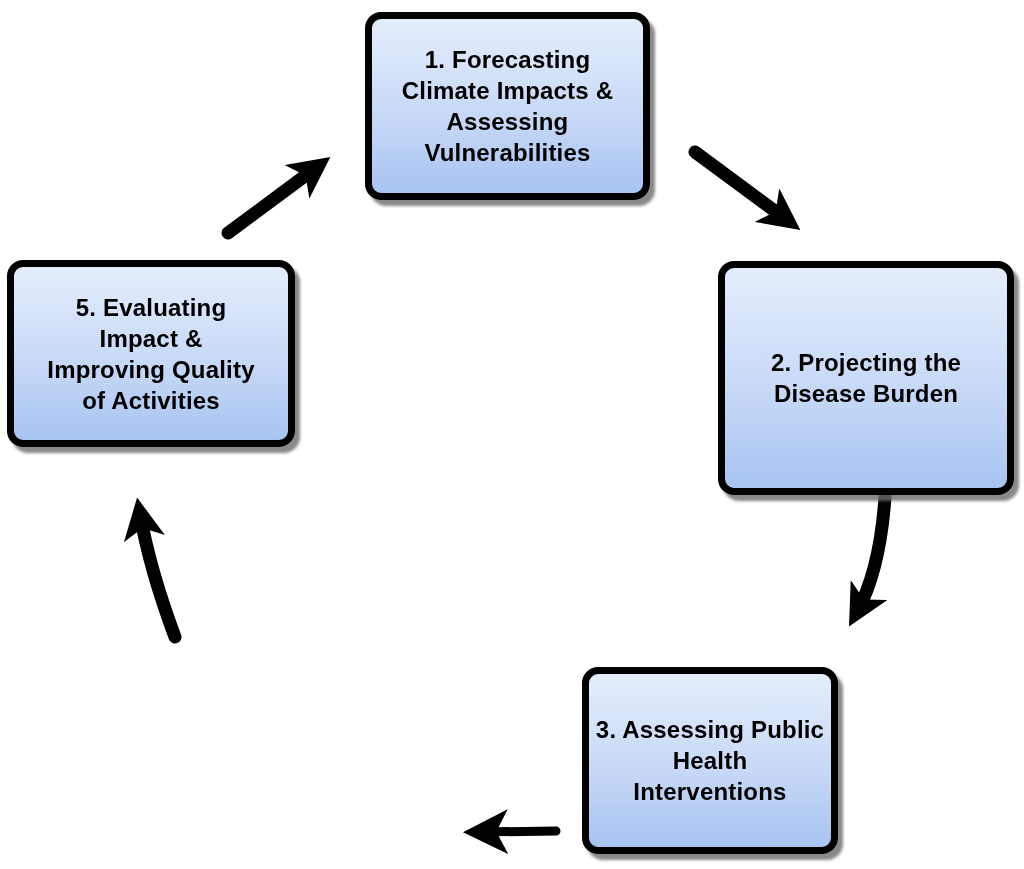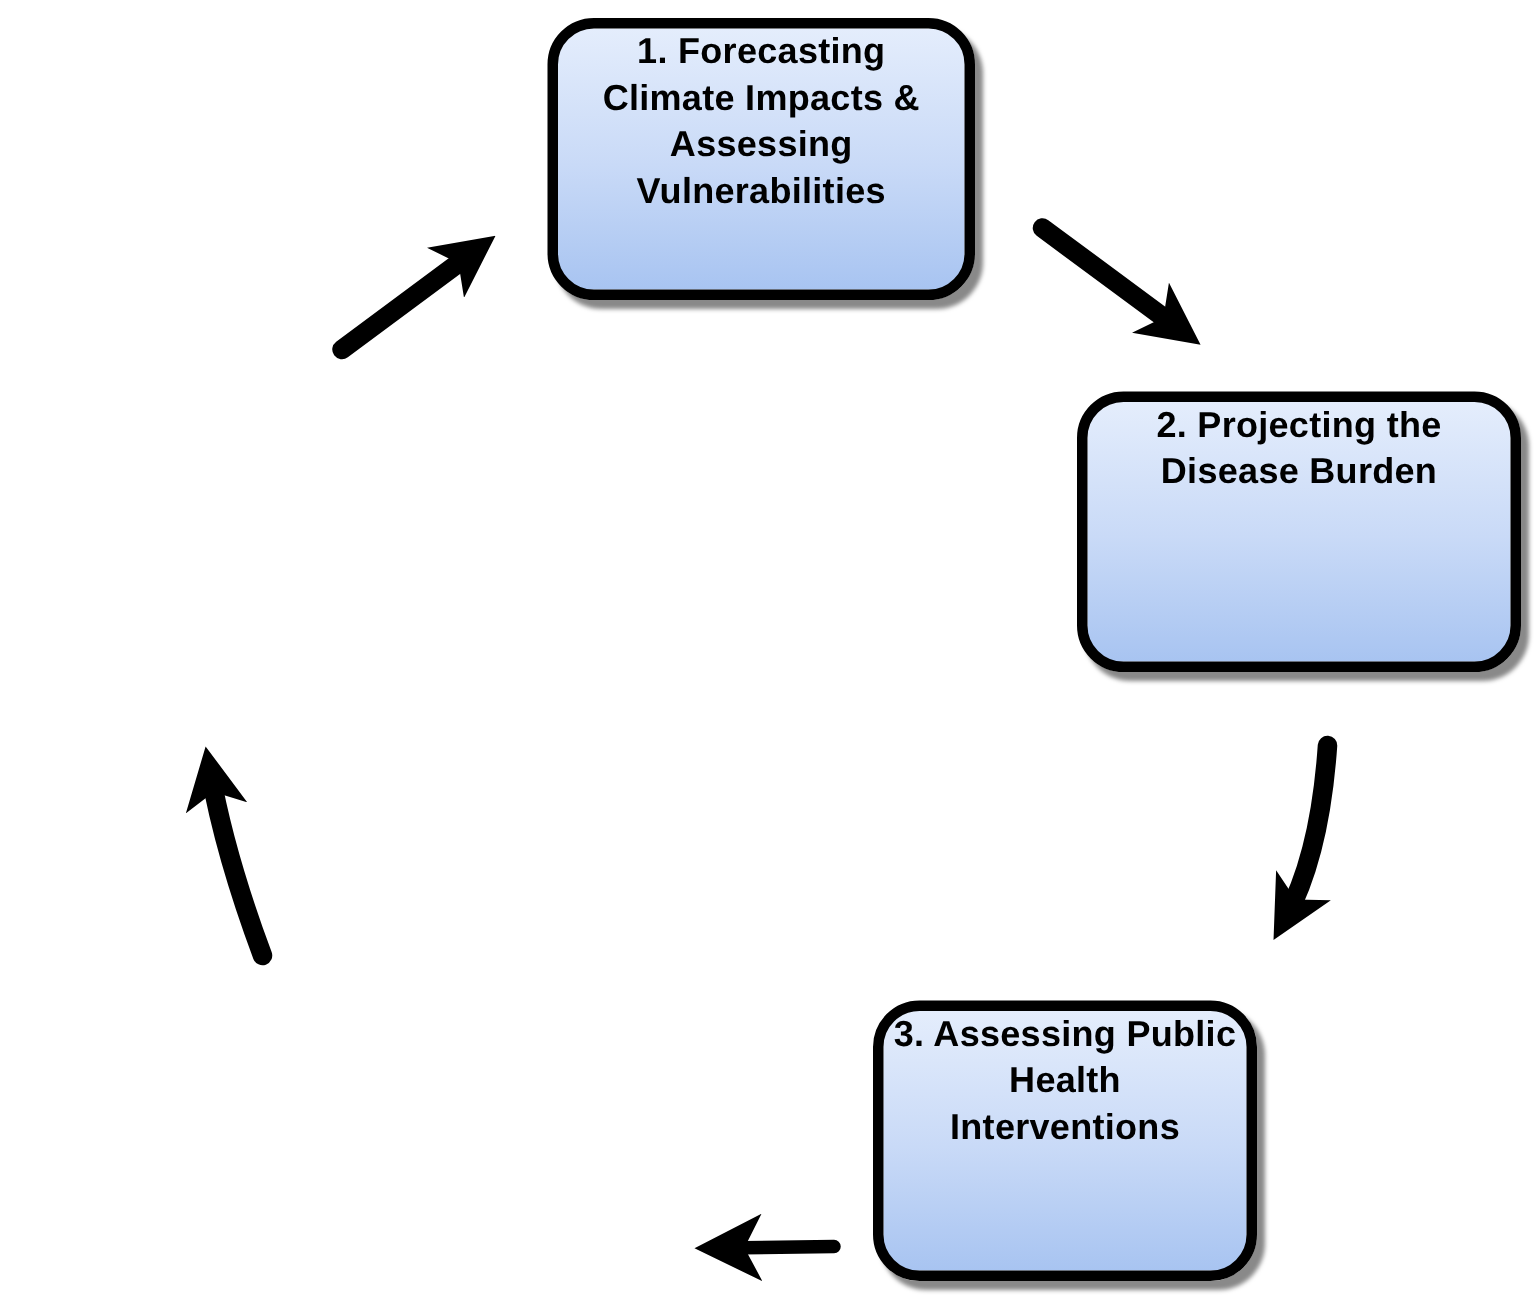--- a/index.html
+++ b/index.html
@@ -19,37 +19,38 @@
     position: absolute;
     left: 0;
     top: 0;
     width: 1024px;
     height: 869px;
   }
   .box {
     position: absolute;
     box-sizing: border-box;
     border: 7px solid #000000;
-    border-radius: 31px;
+    border-radius: 16px;
     background: linear-gradient(to bottom, #e4edfc 0%, #c9daf7 52%, #a8c4f1 100%);
     box-shadow: 5px 6px 3px rgba(108,108,108,0.8);
     display: flex;
+    align-items: center;
     justify-content: center;
     text-align: center;
   }
   .box-label {
     font-weight: bold;
     font-size: 24px;
     line-height: 31px;
     color: #000000;
     white-space: pre-line;
     letter-spacing: 0.2px;
   }
   #box-step-1 { left: 365px; top: 12px;  width: 285px; height: 188px; }
-  #box-step-2 { left: 718px; top: 261px; width: 296px; height: 187px; }
+  #box-step-2 { left: 718px; top: 261px; width: 296px; height: 234px; }
   #box-step-3 { left: 582px; top: 667px; width: 256px; height: 187px; }
   #box-step-4 { left: 145px; top: 669px; width: 298px; height: 186px; }
   #box-step-5 { left: 7px;   top: 260px; width: 288px; height: 187px; }
 </style>
 </head>
 <body>
 
 <div class="canvas">
 
   <svg class="arrows-layer" width="1024" height="869" viewBox="0 0 1024 869" xmlns="http://www.w3.org/2000/svg">
@@ -85,14 +86,20 @@
 Disease Burden</div>
   </div>
 
   <div class="box" id="box-step-3">
     <div class="box-label">3. Assessing Public
 Health
 Interventions</div>
   </div>
 
 
+  <div class="box" id="box-step-5">
+    <div class="box-label">5. Evaluating
+Impact &amp;
+Improving Quality
+of Activities</div>
+  </div>
 
 </div>
 
 </body></html>

